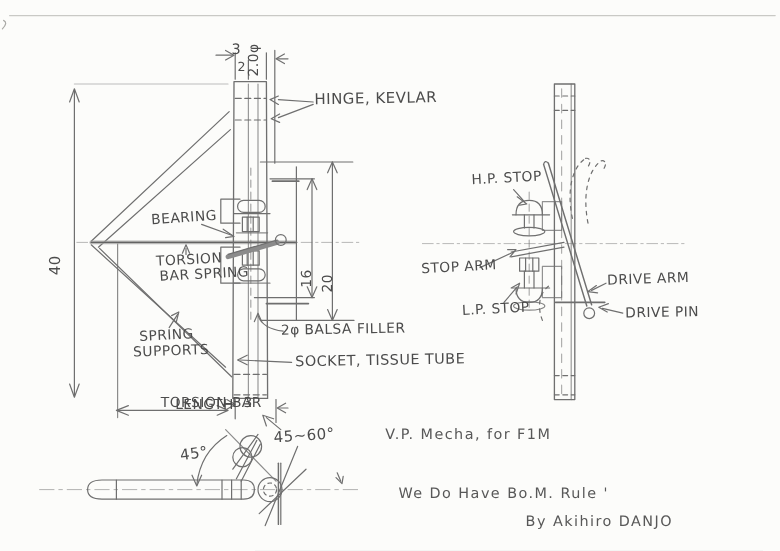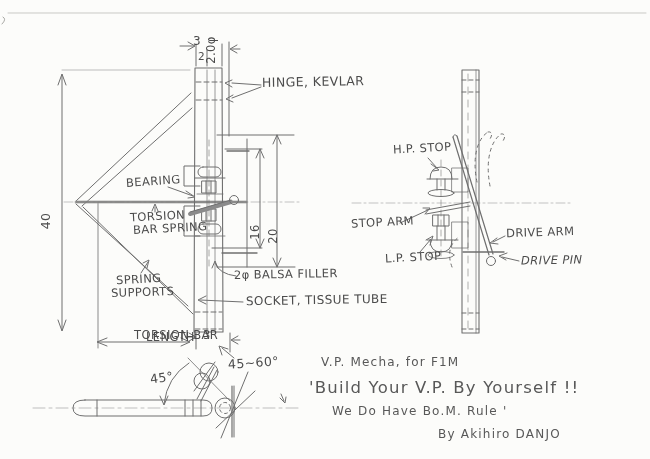--- a/index.html
+++ b/index.html
@@ -232,23 +232,22 @@
 <div class="lbl ann t2" style="left:111px;top:287px;">SUPPORTS</div>
 <div class="lbl ann t1" style="left:234px;top:269px;">2φ BALSA FILLER</div>
 <div class="lbl ann t1" style="left:246px;top:294px;font-size:12px;">SOCKET, TISSUE TUBE</div>
 <div class="lbl ann" style="left:134px;top:330px;">TORSION BAR</div>
 <div class="lbl ann" style="left:146px;top:332px;">LENGTH</div>
 
 <div class="lbl ann t3" style="left:393px;top:143px;">H.P. STOP</div>
 <div class="lbl ann t3" style="left:351px;top:217px;">STOP ARM</div>
 <div class="lbl ann t3" style="left:385px;top:252px;">L.P. STOP</div>
 <div class="lbl ann t2" style="left:506px;top:227px;">DRIVE ARM</div>
-<div class="lbl ann t1" style="left:521px;top:255px;font-style:italic;">DRIVE PIN</div>
+<div class="lbl ann t1" style="left:521px;top:255px;">DRIVE PIN</div>
 
 <div class="lbl dim t8" style="left:150px;top:372px;font-size:12.5px;">45°</div>
 <div class="lbl dim t4" style="left:228px;top:357px;font-size:12.5px;">45~60°</div>
 
 <div class="lbl title" style="left:321px;top:356px;">V.P. Mecha, for F1M</div>
-<div class="lbl title" style="left:309px;top:380px;font-size:16.5px;">'Build Your V.P. By Yourself !!</div>
 <div class="lbl title" style="left:438px;top:428px;">By Akihiro DANJO</div>
 <div class="lbl title" style="left:332px;top:405px;">We Do Have Bo.M. Rule '</div>
 
 </div>
 
 </body></html>

